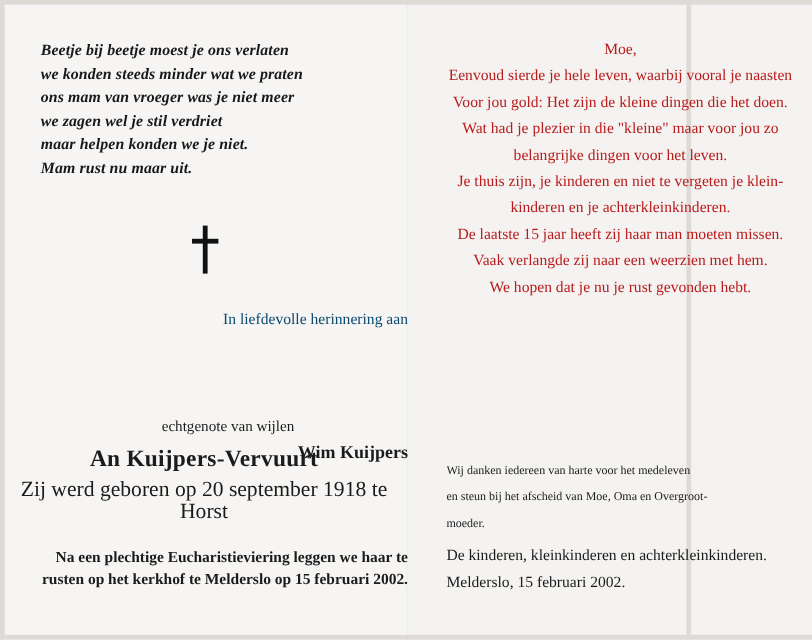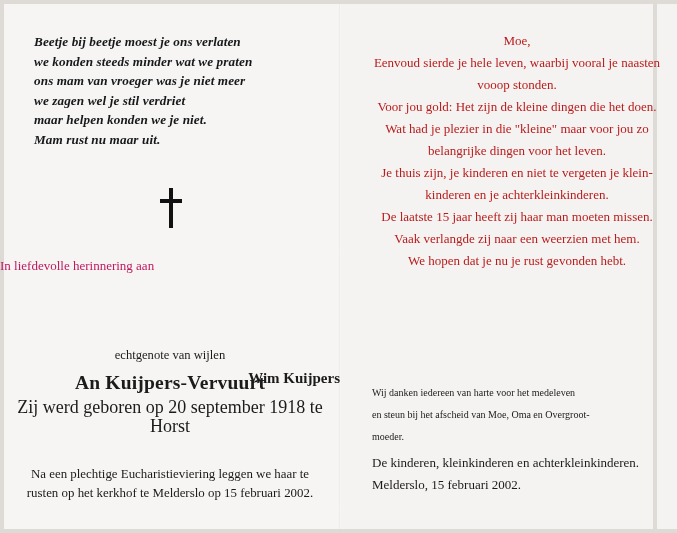--- a/index.html
+++ b/index.html
@@ -9,21 +9,21 @@
   body {
     width: 677px;
     height: 533px;
     background: #e9e9e9;
     font-family: "Liberation Serif", serif;
     color: #1b1b1b;
     overflow: hidden;
   }
   .card {
     position: relative;
-    width: 657px;
+    width: 576px;
     height: 533px;
     background: #f3f2f0;
     box-sizing: border-box;
   }
   
   .page-left, .page-right {
     position: absolute;
     top: 0;
     height: 533px;
     background: #f6f5f3;
@@ -84,42 +84,43 @@
     width: 22px;
     height: 4px;
     background: #111;
   }
 
   .memoriam {
     position: absolute;
     left: 0;
     top: 258px;
     width: 340px;
-    text-align: left;
+    text-align: right;
     font-size: 13px;
-    color: #be185d;
+    color: #0c4a6e;
   }
   .name {
     position: absolute;
     left: 0;
     top: 336px;
     width: 340px;
     text-align: center;
     font-size: 19.5px;
     font-weight: bold;
     letter-spacing: 0.2px;
     margin-top: 36px;
   }
   .spouse-label {
     position: absolute;
     left: 0;
     top: 348px;
     width: 340px;
     text-align: center;
     font-size: 12.6px;
+    padding-left: 20px;
   }
   .spouse-name {
     position: absolute;
     left: 0;
     top: 370px;
     width: 340px;
     text-align: right;
     font-size: 15px;
     font-weight: bold;
   }
@@ -128,25 +129,26 @@
     left: 0;
     top: 398px;
     width: 340px;
     text-align: center;
     font-size: 18px;
     line-height: 19px;
   }
   .burial {
     position: absolute;
     left: 0;
-    top: 465px;
-    width: 340px;
-    text-align: center;
+    top: 455px;
+    width: 340px;
+    text-align: right;
     font-size: 12.9px;
     line-height: 19px;
+    font-weight: bold;
   }
 
   
   .letter {
     position: absolute;
     left: 372px;
     top: 30px;
     width: 290px;
     font-size: 13px;
     line-height: 22px;
@@ -209,21 +211,20 @@
   </div>
 
   <div class="burial">
     <div>Na een plechtige Eucharistieviering leggen we haar te</div>
     <div>rusten op het kerkhof te Melderslo op 15 februari 2002.</div>
   </div>
 
   <div class="letter">
     <p class="salutation">Moe,</p>
     <p>Eenvoud sierde je hele leven, waarbij vooral je naasten</p>
-    <p>vooop stonden.</p>
     <p>Voor jou gold: Het zijn de kleine dingen die het doen.</p>
     <p>Wat had je plezier in die "kleine" maar voor jou zo</p>
     <p>belangrijke dingen voor het leven.</p>
     <p>Je thuis zijn, je kinderen en niet te vergeten je klein-</p>
     <p>kinderen en je achterkleinkinderen.</p>
     <p>De laatste 15 jaar heeft zij haar man moeten missen.</p>
     <p>Vaak verlangde zij naar een weerzien met hem.</p>
     <p>We hopen dat je nu je rust gevonden hebt.</p>
   </div>
 

